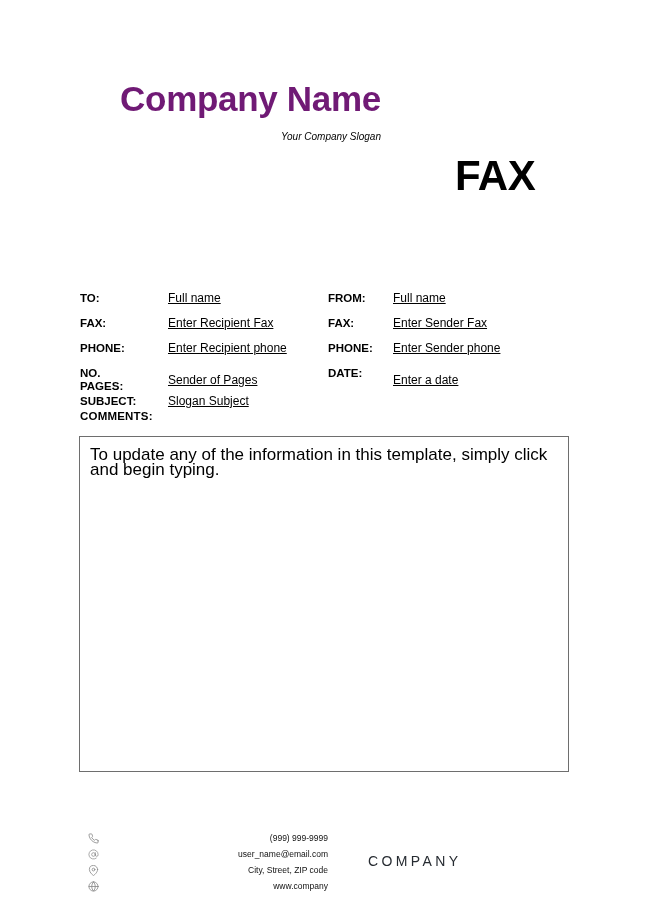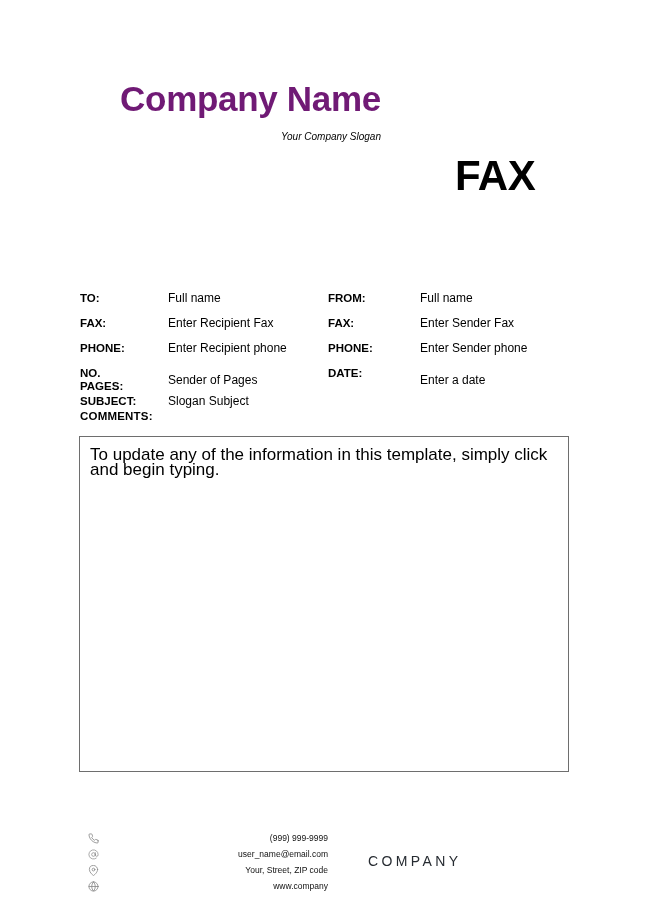--- a/index.html
+++ b/index.html
@@ -82,28 +82,29 @@
   .field-label {
     font-size: 11.5px;
     font-weight: bold;
     line-height: 13px;
     padding-top: 2px;
     flex: 0 0 auto;
     white-space: pre-line;
     color: #000;
   }
   .col-left .field-label  { width: 88px; }
-  .col-right .field-label { width: 92px; }
+  .col-right .field-label { width: 65px; }
 
   .field-value {
     font-size: 12px;
     line-height: 15px;
     padding-top: 1px;
     color: #000;
     flex: 1 1 auto;
+    text-decoration: underline;
   }
   .field-row.tall .field-value { padding-top: 8px; }
 
   
   .comments-label {
     position: absolute;
     left: 80px;
     top: 410px;
     font-size: 11.5px;
     font-weight: bold;
@@ -265,21 +266,21 @@
     <span class="contact-text">user_name@email.com</span>
   </div>
 
   <div class="contact-row">
     <span class="contact-icon">
       <svg width="11" height="11" viewBox="0 0 24 24" fill="none" stroke="currentColor" stroke-width="1.8" stroke-linecap="round" stroke-linejoin="round">
         <path d="M21 10c0 7-9 13-9 13s-9-6-9-13a9 9 0 0 1 18 0z"></path>
         <circle cx="12" cy="10" r="3"></circle>
       </svg>
     </span>
-    <span class="contact-text">Your, Street, ZIP code</span>
+    <span class="contact-text">City, Street, ZIP code</span>
   </div>
 
   <div class="contact-row">
     <span class="contact-icon">
       <svg width="11" height="11" viewBox="0 0 24 24" fill="none" stroke="currentColor" stroke-width="1.8" stroke-linecap="round" stroke-linejoin="round">
         <circle cx="12" cy="12" r="10"></circle>
         <line x1="2" y1="12" x2="22" y2="12"></line>
         <path d="M12 2a15.3 15.3 0 0 1 4 10 15.3 15.3 0 0 1-4 10 15.3 15.3 0 0 1-4-10 15.3 15.3 0 0 1 4-10z"></path>
       </svg>
     </span>

